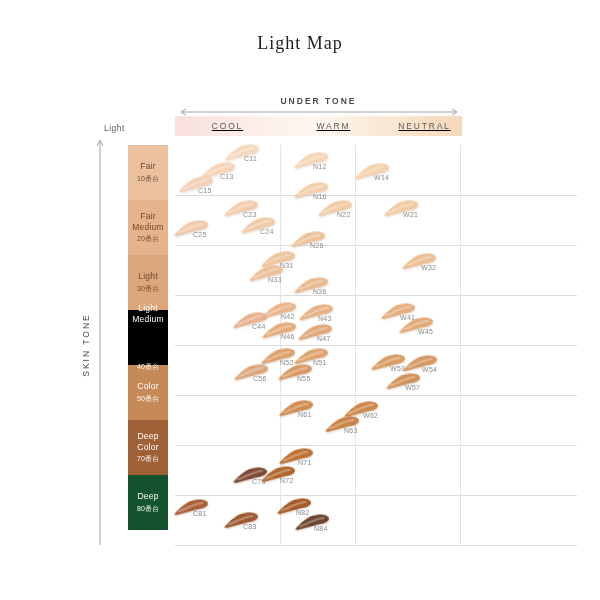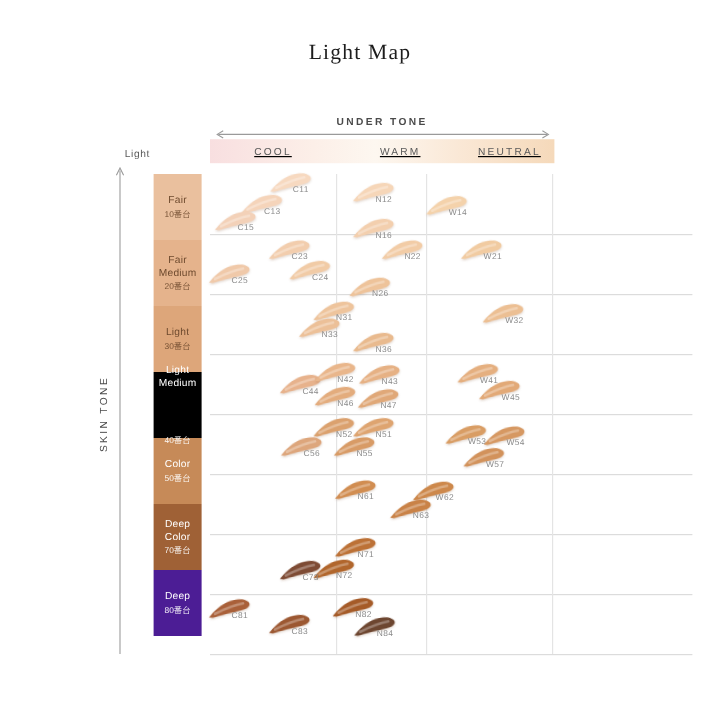--- a/index.html
+++ b/index.html
@@ -82,21 +82,21 @@
         <div class="tone-range">40番台</div>
       </div>
       <div class="tone-cell" style="background: rgb(198, 138, 88); color: rgb(255, 255, 255);">
         <div class="tone-name">Color</div>
         <div class="tone-range">50番台</div>
       </div>
       <div class="tone-cell" style="background: rgb(159, 97, 54); color: rgb(255, 255, 255);">
         <div class="tone-name">Deep Color</div>
         <div class="tone-range">70番台</div>
       </div>
-      <div class="tone-cell" style="background: #4c1d95; color: rgb(255, 255, 255);">
+      <div class="tone-cell" style="background: #14532d; color: rgb(255, 255, 255);">
         <div class="tone-name">Deep</div>
         <div class="tone-range">80番台</div>
       </div>
     </div>
 
   <div id="gridlines">
       <div class="hline" style="top: 195px;"></div>
       <div class="hline" style="top: 245px;"></div>
       <div class="hline" style="top: 295px;"></div>
       <div class="hline" style="top: 345px;"></div>

